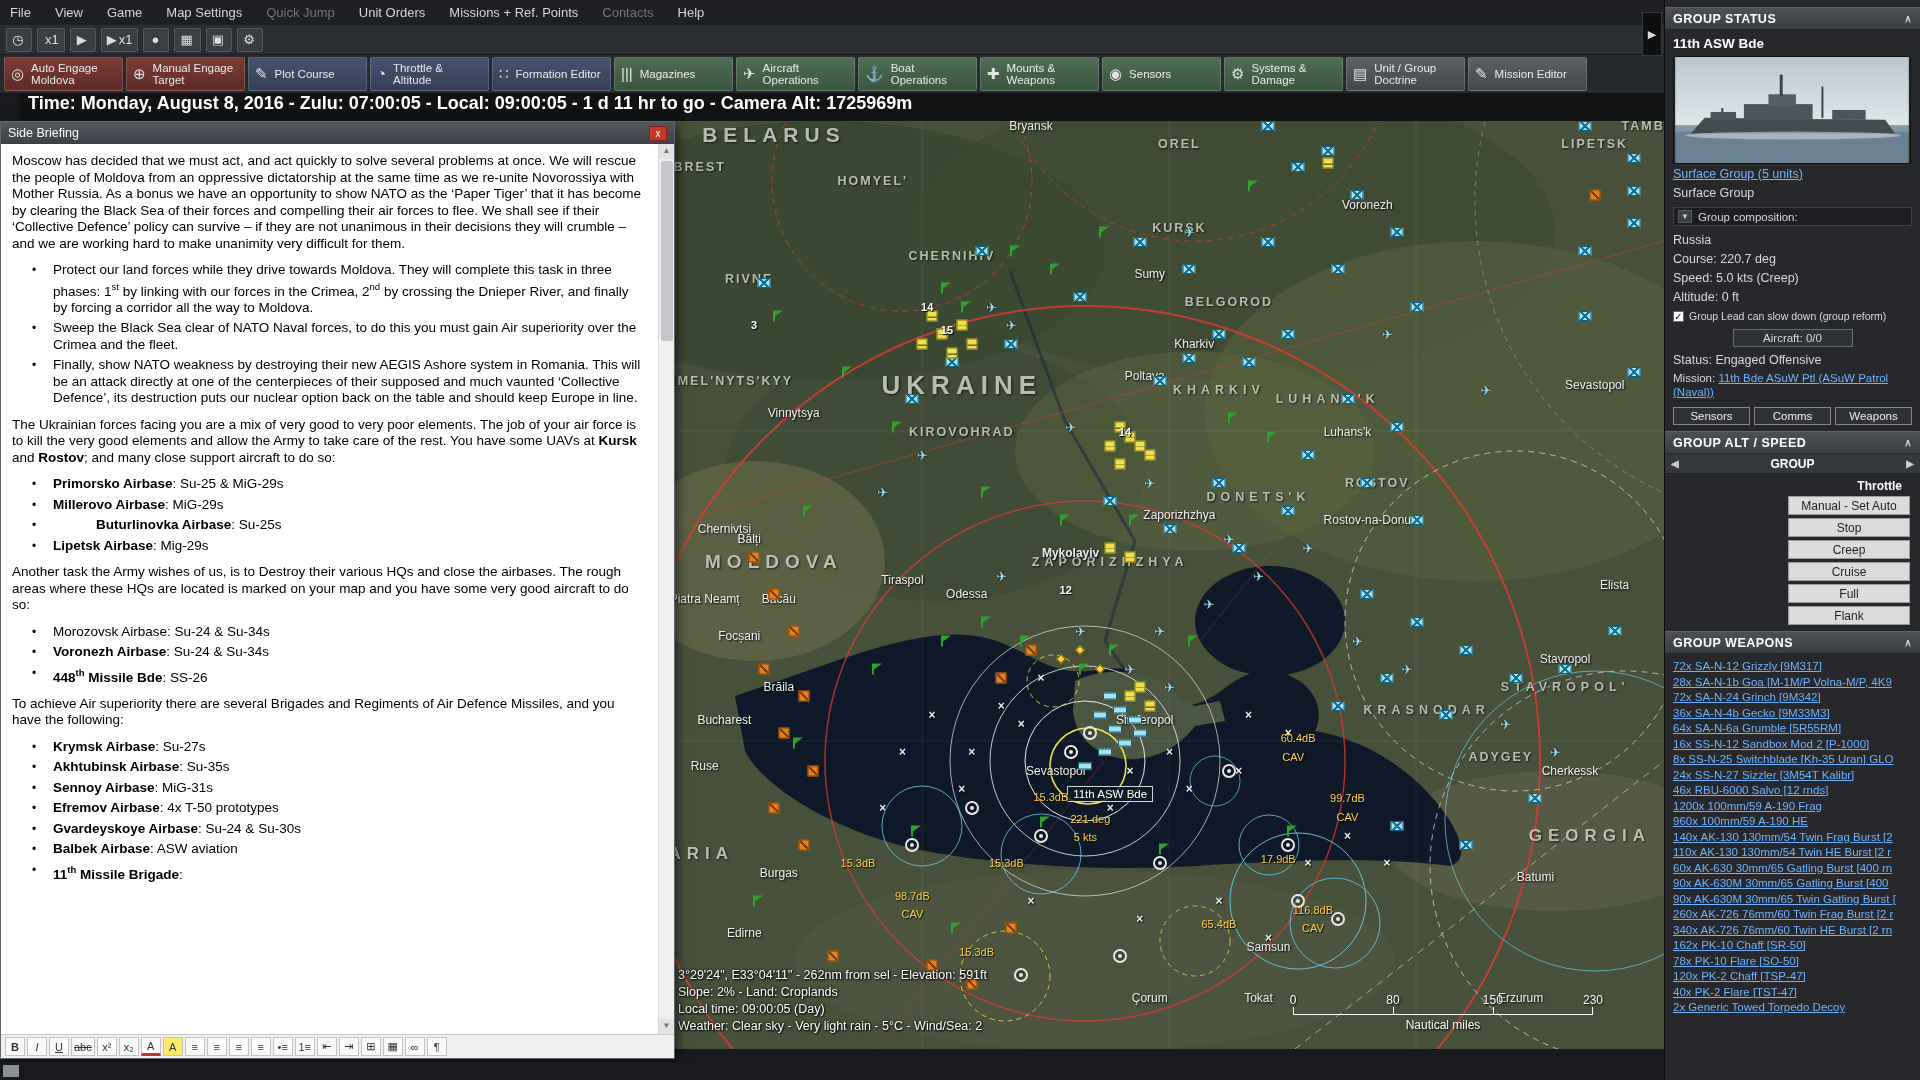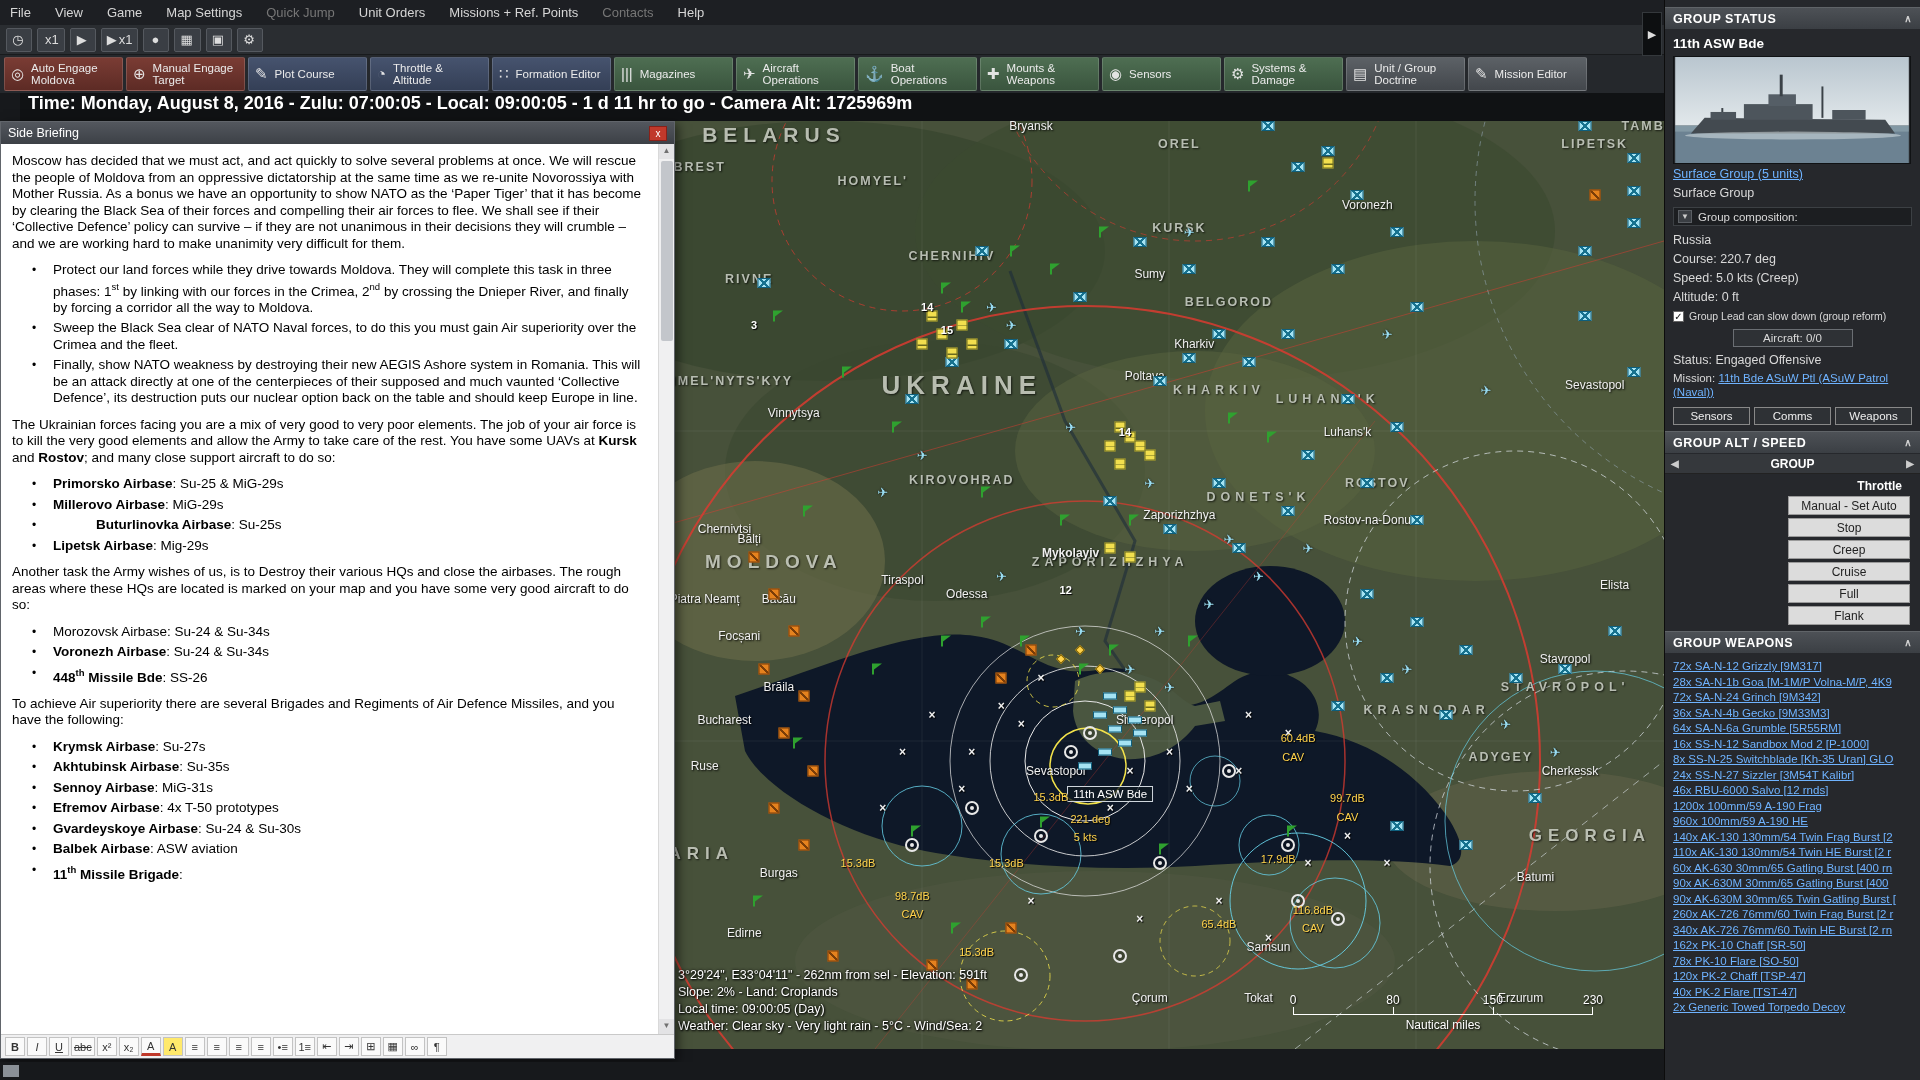--- a/index.html
+++ b/index.html
@@ -316,21 +316,21 @@
           <span class="lbl region" style="left: 51%; top: 11.5%;">KURSK</span>
           <span class="lbl city" style="left: 70%; top: 9%;">Voronezh</span>
           <span class="lbl city" style="left: 48%; top: 16.5%;">Sumy</span>
           <span class="lbl region" style="left: 56%; top: 19.5%;">BELGOROD</span>
           <span class="lbl city" style="left: 52.5%; top: 24%;">Kharkiv</span>
           <span class="lbl country" style="left: 29%; top: 28.5%; font-size: 26px;">UKRAINE</span>
           <span class="lbl region" style="left: 5%; top: 28%;">KHMEL'NYTS'KYY</span>
           <span class="lbl city" style="left: 12%; top: 31.5%;">Vinnytsya</span>
           <span class="lbl city" style="left: 47.5%; top: 27.5%;">Poltava</span>
           <span class="lbl region sp" style="left: 55%; top: 29%;">KHARKIV</span>
-          <span class="lbl region" style="left: 29%; top: 33.5%; margin-top: 48px;">KIROVOHRAD</span>
+          <span class="lbl region" style="left: 29%; top: 33.5%;">KIROVOHRAD</span>
           <span class="lbl region sp" style="left: 66%; top: 30%;">LUHANS'K</span>
           <span class="lbl city" style="left: 68%; top: 33.5%;">Luhans'k</span>
           <span class="lbl city" style="left: 93%; top: 28.5%;">Sevastopol</span>
           <span class="lbl region" style="left: 71%; top: 39%;">ROSTOV</span>
           <span class="lbl city" style="left: 70%; top: 43%;">Rostov-na-Donu</span>
           <span class="lbl region sp" style="left: 59%; top: 40.5%;">DONETS'K</span>
           <span class="lbl city" style="left: 51%; top: 42.5%;">Zaporizhzhya</span>
           <span class="lbl region sp" style="left: 44%; top: 47.5%;">ZAPORIZHZHYA</span>
           <span class="lbl city" style="left: 5%; top: 44%;">Chernivtsi</span>
           <span class="lbl city" style="left: 7.5%; top: 45%;">Bălți</span>

